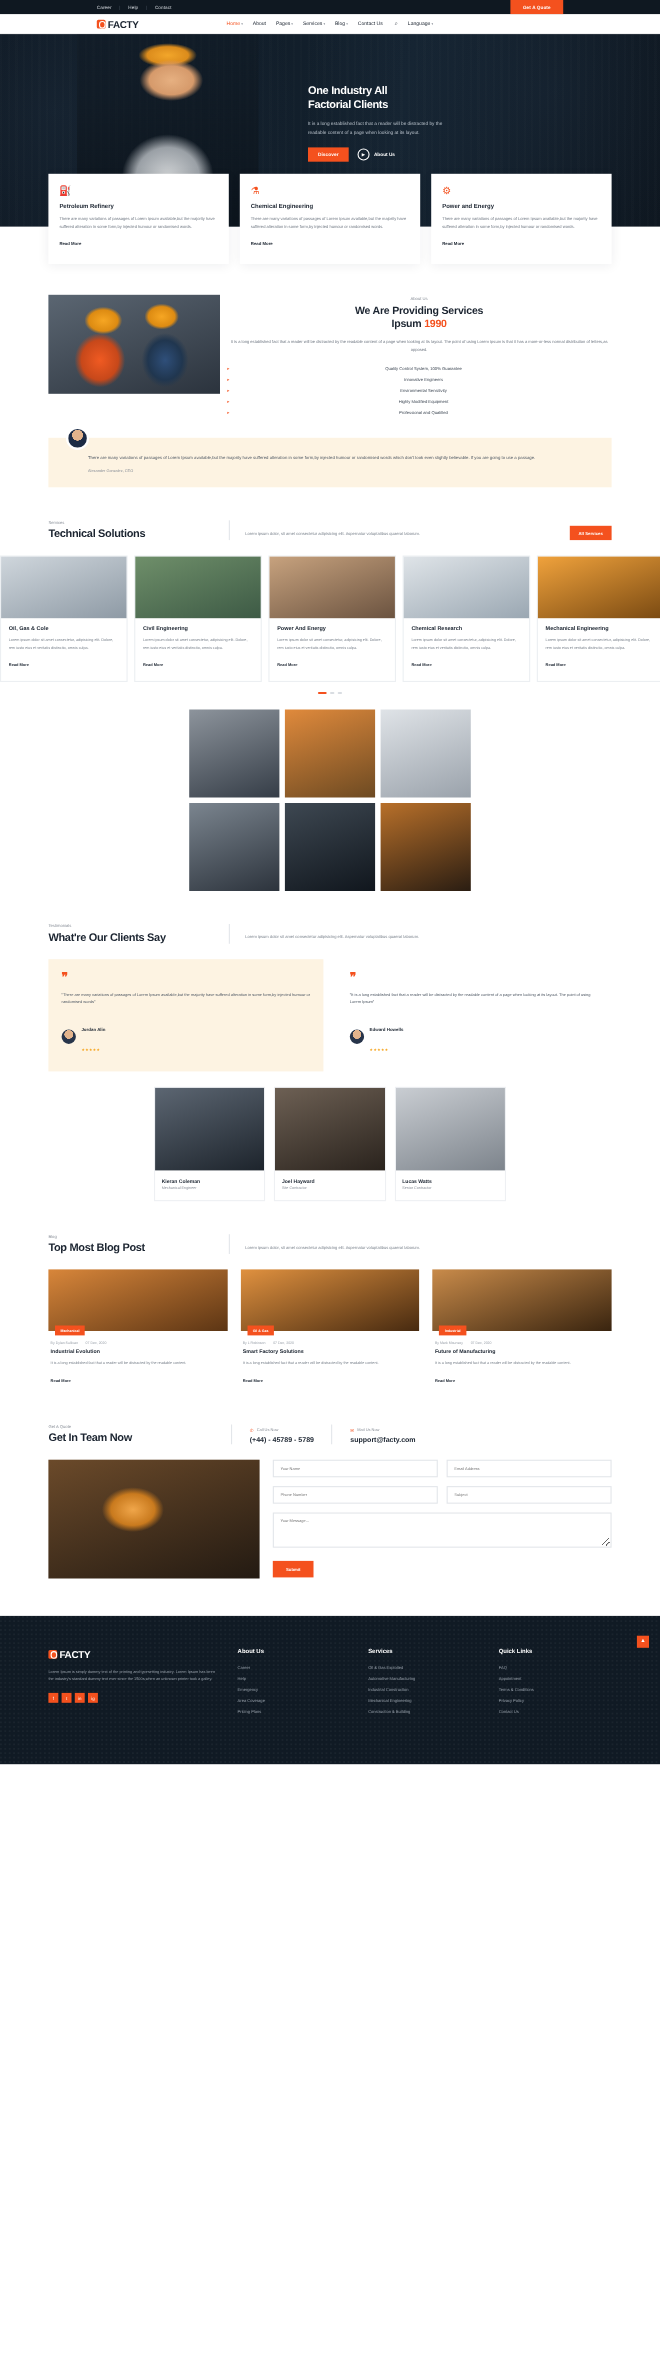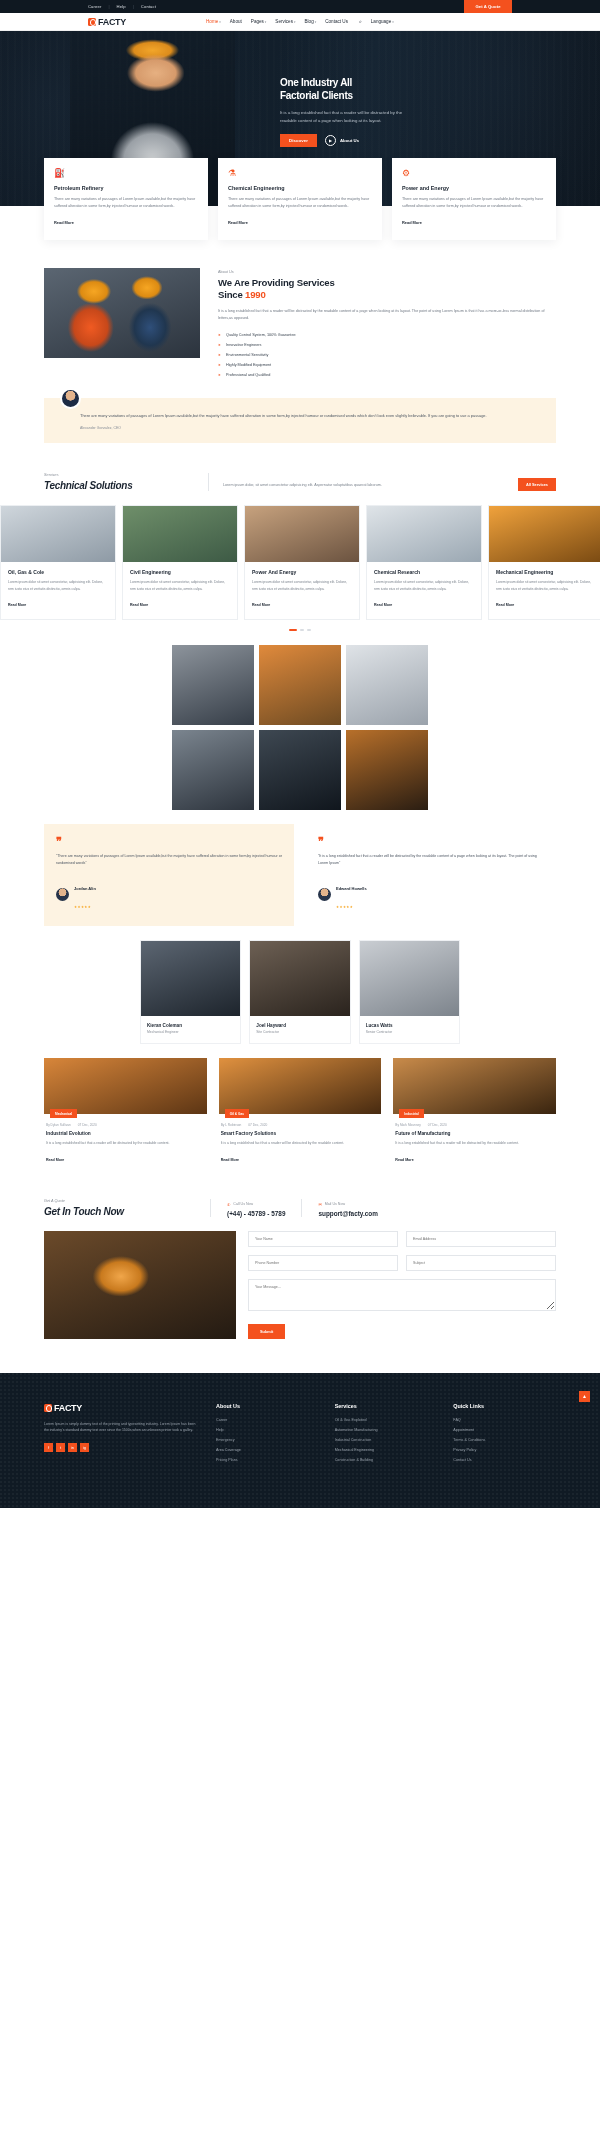--- a/index.html
+++ b/index.html
@@ -98,21 +98,21 @@
 
   
   .features { width: 512px; margin: -48px auto 0; display: flex; gap: 10px; position: relative; z-index: 5; }
   .fcard { background: #fff; width: 164px; padding: 11px 10px 12px; box-shadow: 0 2px 10px rgba(20,30,45,.07); }
   .fcard-icon { font-size: 9px; color: #f4511e; line-height: 1; margin-bottom: 7px; display: block; }
   .fcard h3 { font-size: 5.4px; font-weight: bold; color: #1b2430; margin-bottom: 5px; }
   .fcard p { font-size: 3.7px; line-height: 1.85; color: #6f7782; }
   .fcard .more { font-size: 3.9px; font-weight: bold; color: #1b2430; margin-top: 7px; display: inline-block; }
 
   
-  .about { width: 512px; margin: 28px auto 0; display: flex; gap: 18px; }
+  .about { width: 512px; margin: 28px auto 0; display: flex; gap: 6px; text-align: center; }
   .about-img {
     width: 156px; height: 90px;
     background:
       radial-gradient(ellipse 22px 16px at 32% 26%, #f6a623 0%, #dd8b12 60%, rgba(30,40,50,0) 78%),
       radial-gradient(ellipse 20px 15px at 66% 22%, #f6a623 0%, #dd8b12 60%, rgba(30,40,50,0) 78%),
       radial-gradient(ellipse 28px 30px at 30% 66%, #f05a22 0%, #c7481a 60%, rgba(30,40,50,0) 82%),
       radial-gradient(ellipse 26px 30px at 68% 66%, #2f4f7a 0%, #20364f 60%, rgba(30,40,50,0) 82%),
       linear-gradient(160deg, #5b6672, #2b333d);
   }
   .about-body { flex: 1; padding-top: 2px; }
@@ -132,21 +132,21 @@
   .quote-avatar {
     position: absolute; left: 16px; top: -10px; width: 21px; height: 21px; border-radius: 50%;
     border: 2px solid #fff;
     background: radial-gradient(circle at 50% 33%, #e2b38c 0 34%, #1c2b45 36% 100%);
   }
   .quote-text { font-size: 3.9px; line-height: 2.1; color: #4b5561; }
   .quote-author { font-size: 3.5px; color: #8a9099; margin-top: 6px; }
 
   
   .sechead { width: 512px; margin: 30px auto 0; display: flex; align-items: flex-end; gap: 14px; }
-  .sechead-left { width: 150px; font-style: italic; }
+  .sechead-left { width: 150px; }
   .sechead-title { font-size: 10px; font-weight: bold; color: #1b2430; letter-spacing: -.3px; }
   .sechead-divider { width: 1px; align-self: stretch; background: #e3e6ea; }
   .sechead-desc { font-size: 3.7px; line-height: 1.9; color: #7b838d; flex: 1; padding-bottom: 2px; }
   .sechead-btn {
     background: #f4511e; color: #fff; font-size: 3.9px; font-weight: bold;
     padding: 4px 8px; white-space: nowrap; cursor: pointer; border: none;
   }
 
   
   .services-row { width: 600px; display: flex; gap: 6px; margin-top: 14px; padding-left: 0; }
@@ -319,21 +319,21 @@
       <span class="more">Read More</span>
     </div>
   </div>
 
   <div class="about">
     <div class="about-img"></div>
     <div class="about-body">
       <div class="kicker">About Us</div>
       <div class="about-title">
         <div>We Are Providing Services</div>
-        <div><span>Since </span><span class="hl">1990</span></div>
+        <div><span>Ipsum </span><span class="hl">1990</span></div>
       </div>
       <div class="about-text">It is a long established fact that a reader will be distracted by the readable content of a page when looking at its layout. The point of using Lorem Ipsum is that it has a more-or-less normal distribution of letters,as opposed.</div>
       <ul class="about-list">
         <li>Quality Control System, 100% Guarantee</li>
         <li>Innovative Engineers</li>
         <li>Environmental Sensitivity</li>
         <li>Highly Modified Equipment</li>
         <li>Professional and Qualified</li>
       </ul>
     </div>
@@ -406,20 +406,28 @@
 
   <div class="proj-grid">
     <div class="proj" style="background:linear-gradient(160deg,#8d949c,#353d47);"></div>
     <div class="proj" style="background:linear-gradient(160deg,#e08a3c,#6d4a22);"></div>
     <div class="proj" style="background:linear-gradient(160deg,#dfe3e7,#9aa2ab);"></div>
     <div class="proj" style="background:linear-gradient(160deg,#7b858f,#2c333c);"></div>
     <div class="proj" style="background:linear-gradient(160deg,#3e4852,#10161d);"></div>
     <div class="proj" style="background:linear-gradient(160deg,#b8702a,#2a1d12);"></div>
   </div>
 
+  <div class="sechead">
+    <div class="sechead-left">
+      <div class="kicker">Testimonials</div>
+      <div class="sechead-title">What're Our Clients Say</div>
+    </div>
+    <div class="sechead-divider"></div>
+    <div class="sechead-desc">Lorem ipsum dolor sit amet consectetur adipisicing elit. Aspernatur voluptatibus quaerat laborum.</div>
+  </div>
 
   <div class="tcards">
     <div class="tcard cream">
       <div class="tmark">❞</div>
       <p>"There are many variations of passages of Lorem Ipsum available,but the majority have suffered alteration in some form,by injected humour or randomised words"</p>
       <div class="tfoot">
         <span class="tavatar"></span>
         <span>
           <span class="tname">Jordan Alin</span><br>
           <span class="tstars">★★★★★</span>
@@ -457,20 +465,28 @@
     </div>
     <div class="tm">
       <div class="tm-img" style="background:linear-gradient(160deg,#c9cdd2,#7d848c);"></div>
       <div class="tm-body">
         <div class="tm-name">Lucas Watts</div>
         <div class="tm-role">Senior Contractor</div>
       </div>
     </div>
   </div>
 
+  <div class="sechead">
+    <div class="sechead-left">
+      <div class="kicker">Blog</div>
+      <div class="sechead-title">Top Most Blog Post</div>
+    </div>
+    <div class="sechead-divider"></div>
+    <div class="sechead-desc">Lorem ipsum dolor, sit amet consectetur adipisicing elit. Aspernatur voluptatibus quaerat laborum.</div>
+  </div>
 
   <div class="blog-grid">
     <div class="bcard">
       <div class="bcard-img" style="background:linear-gradient(160deg,#d8863a,#5c3514);">
         <span class="btag">Mechanical</span>
       </div>
       <div class="bcard-body">
         <div class="bmeta">
           <span>By Dylan Sullivan</span>
           <span>07 Dec, 2020</span>
@@ -506,21 +522,21 @@
         <h4>Future of Manufacturing</h4>
         <p>It is a long established fact that a reader will be distracted by the readable content.</p>
         <span class="more">Read More</span>
       </div>
     </div>
   </div>
 
   <div class="contact-head">
     <div class="sechead-left">
       <div class="kicker">Get A Quote</div>
-      <div class="sechead-title">Get In Touch Now</div>
+      <div class="sechead-title">Get In Team Now</div>
     </div>
     <div class="sechead-divider"></div>
     <div class="ci">
       <div class="ci-top">
         <span class="ic">✆</span>
         <span>Call Us Now</span>
       </div>
       <div class="ci-val">(+44) - 45789 - 5789</div>
     </div>
     <div class="sechead-divider"></div>

